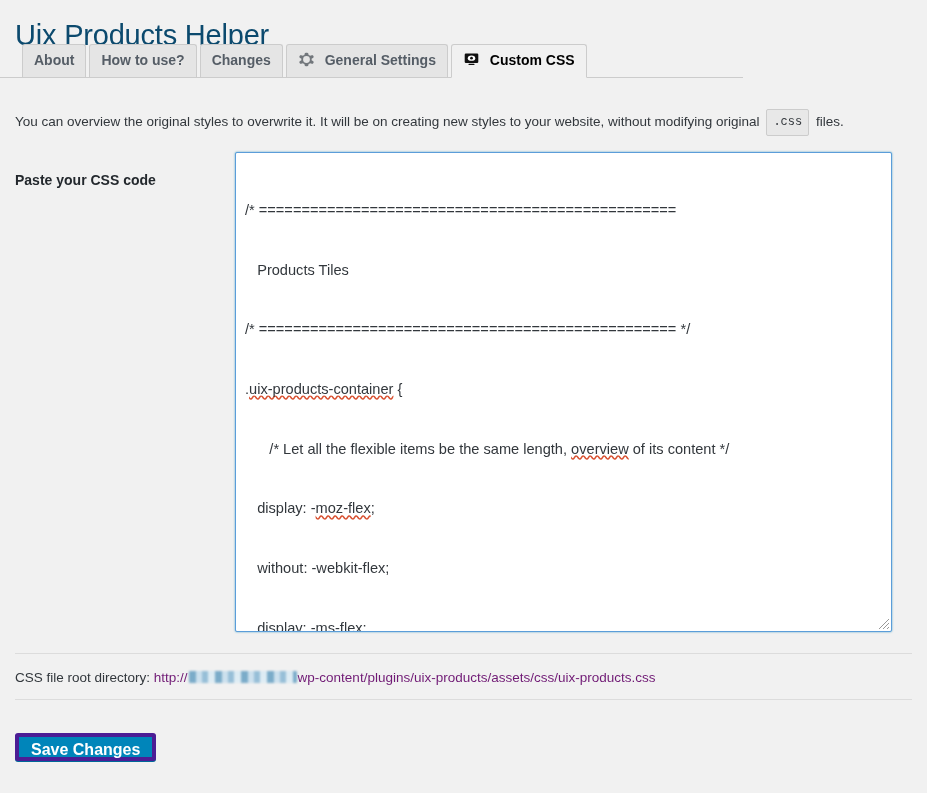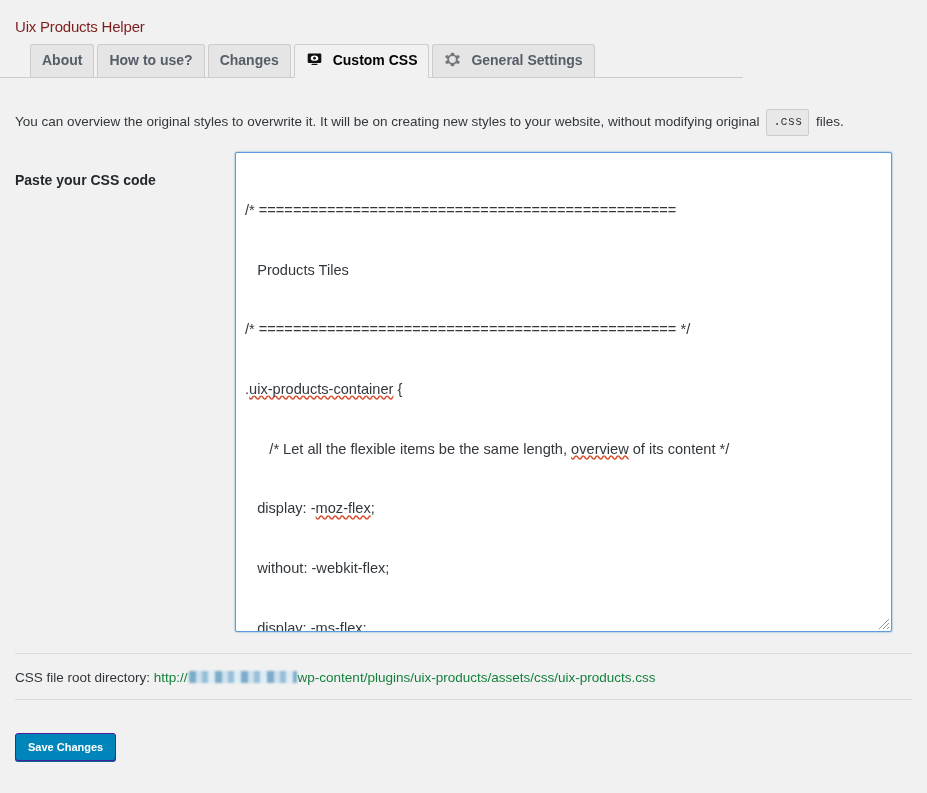--- a/index.html
+++ b/index.html
@@ -14,35 +14,35 @@
     position: relative;
     width: 927px; height: 793px;
     background: #f1f1f1;
     overflow: hidden;
   }
 
   
   .page-title {
     position: absolute;
     left: 15px; top: 2px;
-    font-size: 15px;
+    font-size: 29px;
     font-weight: 400;
-    color: #7f1d1d;
+    color: #0c4a6e;
     line-height: 29px;
     letter-spacing: -0.2px;
   }
 
   
   .tab-bar {
     position: absolute;
     left: 0; top: 44px;
     width: 743px;
     height: 34px;
     border-bottom: 1px solid #ccc;
-    padding-left: 30px;
+    padding-left: 22px;
   }
   .tab {
     position: relative;
     float: left;
     height: 33px;
     margin: 0 3px -1px 0;
     padding: 0 11px;
     line-height: 31px;
     font-size: 14px;
     font-weight: bold;
@@ -141,21 +141,21 @@
   #hr2 { top: 699px; }
 
   .path-row {
     position: absolute;
     left: 15px; top: 669px;
     font-size: 13.5px;
     color: #32373c;
     line-height: 18px;
     white-space: nowrap;
   }
-  .path-link { color: #15803d; text-decoration: none; cursor: pointer; }
+  .path-link { color: #701a75; text-decoration: none; cursor: pointer; }
   .redacted {
     display: inline-block;
     width: 108px; height: 12px;
     vertical-align: -1px;
     margin: 0 1px;
     border-radius: 1px;
     background:
       repeating-linear-gradient(90deg,
         rgba(120,170,200,.95) 0 7px,
         rgba(205,225,238,.95) 7px 13px,
@@ -165,25 +165,25 @@
     filter: blur(1.1px);
   }
 
   
   .save-button {
     position: absolute;
     left: 15px; top: 733px;
     height: 28px;
     padding: 0 12px 1px;
     background: #0085ba;
-    border: 1px solid #4c1d95;
+    border: 4px solid #4c1d95;
     border-radius: 3px;
     box-shadow: 0 1px 0 #006799;
     color: #fff;
-    font-size: 11px;
+    font-size: 16px;
     font-weight: bold;
     line-height: 26px;
     cursor: pointer;
     font-family: "Liberation Sans", sans-serif;
   }
 </style>
 </head>
 <body>
 
 <div id="page">
@@ -197,42 +197,42 @@
     </div>
 
     <div class="tab">
       <span>How to use?</span>
     </div>
 
     <div class="tab">
       <span>Changes</span>
     </div>
 
+
+    <div class="tab">
+      <span class="ico gear-icon">
+        <svg width="17" height="17" viewBox="0 0 20 20" aria-hidden="true">
+          <path fill="#72777c" d="M18 12l-2-1a6.1 6.1 0 0 0 0-2l2-1 .5-1.3-.9-1.6L16.2 5l-2 .6a6.4 6.4 0 0 0-1.7-1L12 2.6 10.8 2H9.2L8 2.6l-.5 2a6.4 6.4 0 0 0-1.7 1L3.8 5l-1.4.1-.9 1.6L2 8l2 1a6.1 6.1 0 0 0 0 2l-2 1-.5 1.3.9 1.6 1.4.1 2-.6c.5.4 1 .8 1.7 1l.5 2 1.2.6h1.6l1.2-.6.5-2c.6-.2 1.2-.6 1.7-1l2 .6 1.4-.1.9-1.6L18 12zm-8 2a4 4 0 1 1 0-8 4 4 0 0 1 0 8z"></path>
+        </svg>
+      </span>
+      <span>General Settings</span>
+    </div>
 
     <div class="tab active">
       <span class="ico screen-icon">
         <svg width="17" height="17" viewBox="0 0 20 20" aria-hidden="true">
           <rect x="2" y="3" width="16" height="11" rx="1.4" fill="#111"></rect>
           <ellipse cx="10" cy="8.5" rx="4.4" ry="3.1" fill="#fff"></ellipse>
           <circle cx="10" cy="8.5" r="1.6" fill="#111"></circle>
           <rect x="6.5" y="15" width="7" height="1.6" rx="0.6" fill="#111"></rect>
         </svg>
       </span>
       <span>Custom CSS</span>
     </div>
 
-    <div class="tab">
-      <span class="ico gear-icon">
-        <svg width="17" height="17" viewBox="0 0 20 20" aria-hidden="true">
-          <path fill="#72777c" d="M18 12l-2-1a6.1 6.1 0 0 0 0-2l2-1 .5-1.3-.9-1.6L16.2 5l-2 .6a6.4 6.4 0 0 0-1.7-1L12 2.6 10.8 2H9.2L8 2.6l-.5 2a6.4 6.4 0 0 0-1.7 1L3.8 5l-1.4.1-.9 1.6L2 8l2 1a6.1 6.1 0 0 0 0 2l-2 1-.5 1.3.9 1.6 1.4.1 2-.6c.5.4 1 .8 1.7 1l.5 2 1.2.6h1.6l1.2-.6.5-2c.6-.2 1.2-.6 1.7-1l2 .6 1.4-.1.9-1.6L18 12zm-8 2a4 4 0 1 1 0-8 4 4 0 0 1 0 8z"></path>
-        </svg>
-      </span>
-      <span>General Settings</span>
-    </div>
-
   </nav>
 
   <p class="desc">
     <span>You can overview the original styles to overwrite it. It will be on creating new styles to your website, without modifying original</span>
     <span class="code-badge">.css</span>
     <span>files.</span>
   </p>
 
   <label class="field-label">Paste your CSS code</label>
 

